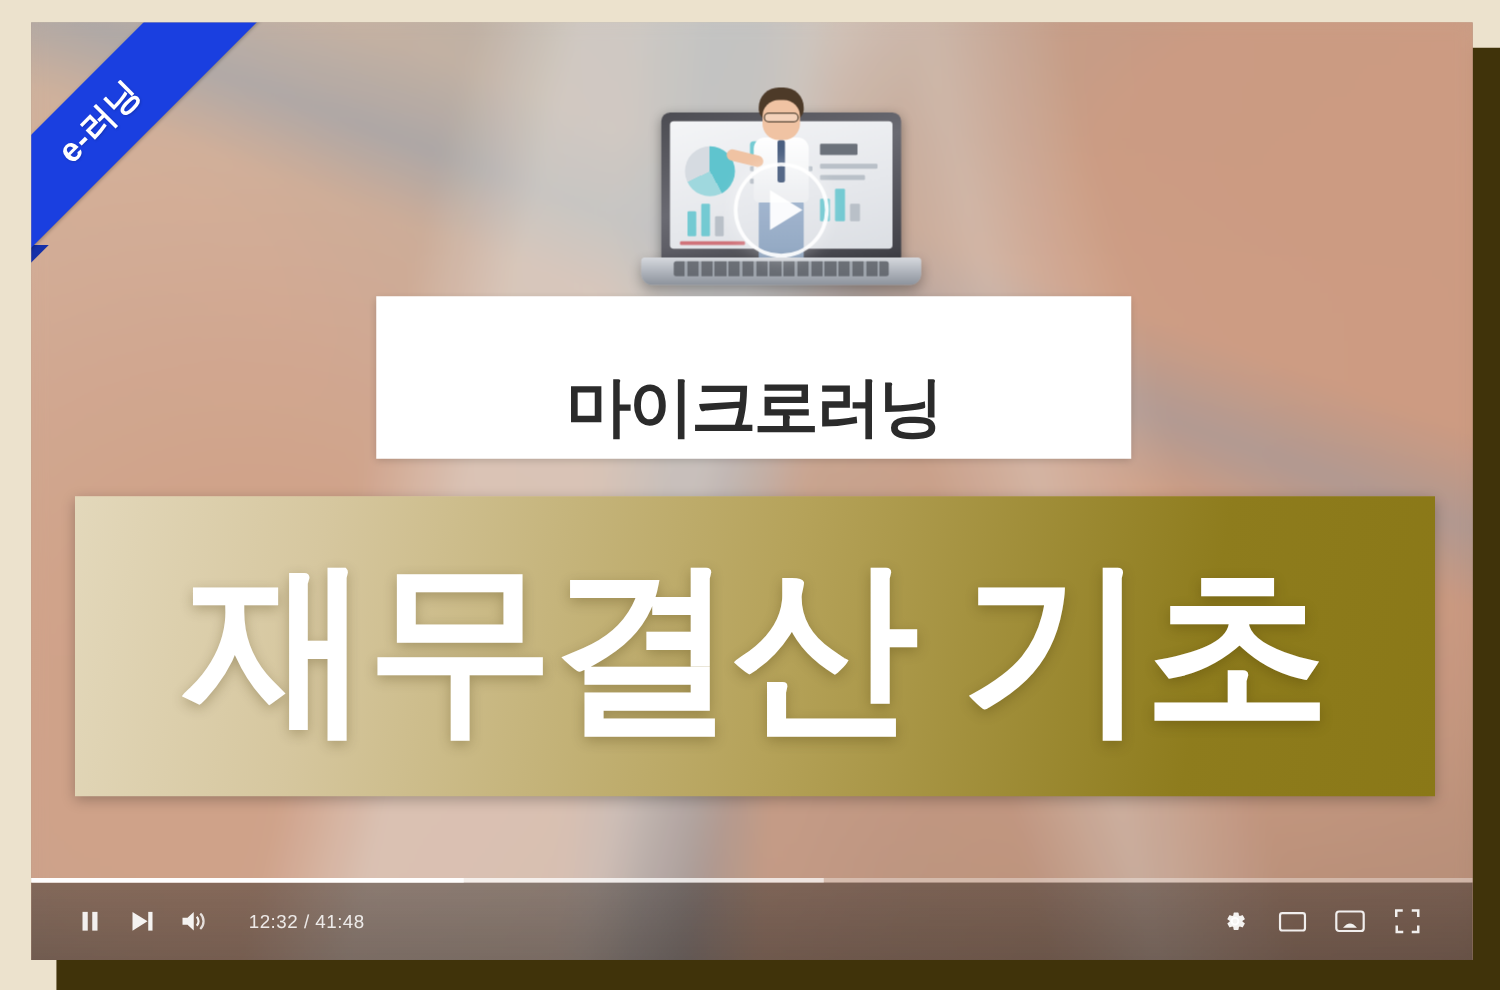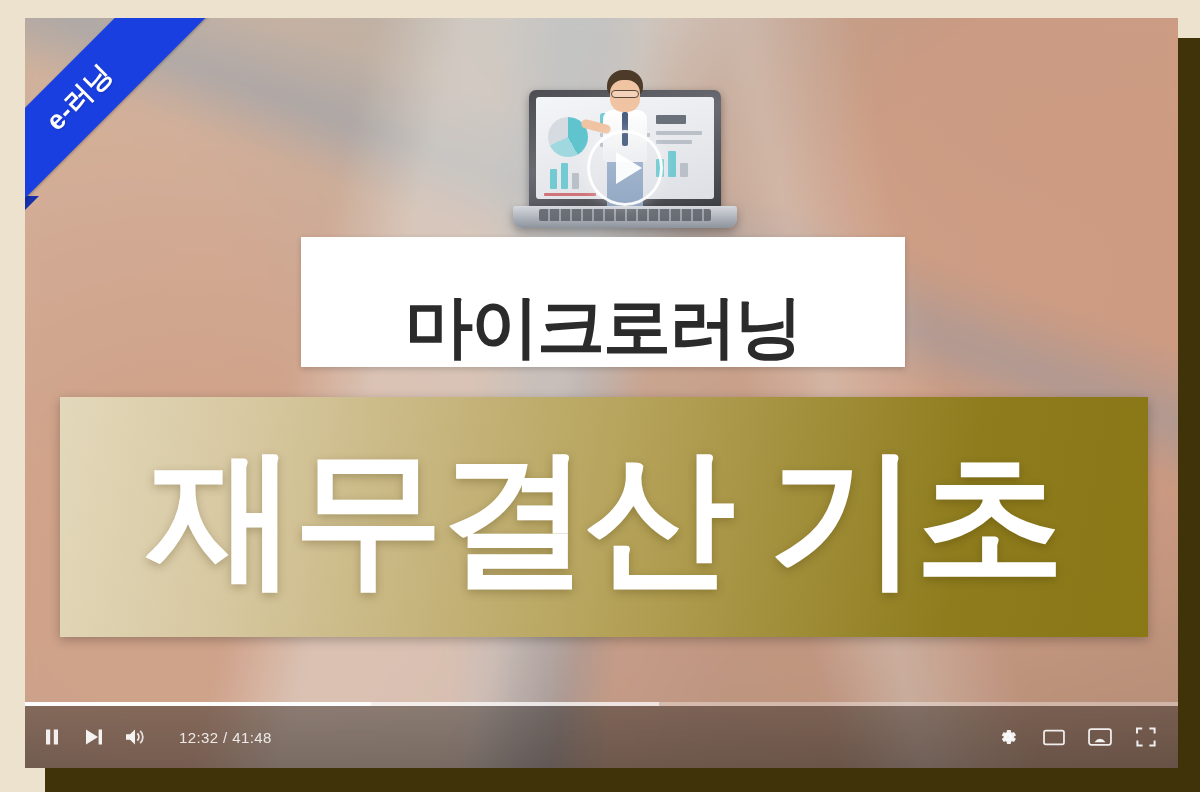--- a/index.html
+++ b/index.html
@@ -181,21 +181,21 @@
   #subtitle-banner {
     position: absolute;
     left: 276px; top: 219px;
     width: 604px; height: 130px;
     background: #ffffff;
     display: flex; align-items: center; justify-content: center;
     box-shadow: 0 2px 6px rgba(0,0,0,.18);
   }
   #subtitle-text {
     color: #2b2b2b;
-    font-size: 68px;
+    font-size: 52px;
     font-weight: 900;
     letter-spacing: -2px;
     line-height: 1;
     white-space: nowrap;
     margin-top: 47px;
   }
 
   
   #title-banner {
     position: absolute;
@@ -233,21 +233,21 @@
     position: absolute; left: 0; top: 0; height: 100%;
     background: rgba(255,255,255,.92);
   }
   #progress-buffer {
     position: absolute; left: 0; top: 0; height: 100%;
     background: rgba(255,255,255,.6);
   }
   #controls-row {
     position: absolute; inset: 0;
     display: flex; align-items: center;
-    padding: 0 8px;
+    padding: 0 28px;
   }
   .ctrl {
     display: flex; align-items: center; justify-content: center;
     width: 38px; height: 38px;
     margin-right: 4px;
     cursor: pointer;
   }
   .ctrl svg { display: block; }
   #time-display {
     color: rgba(255,255,255,.86);

